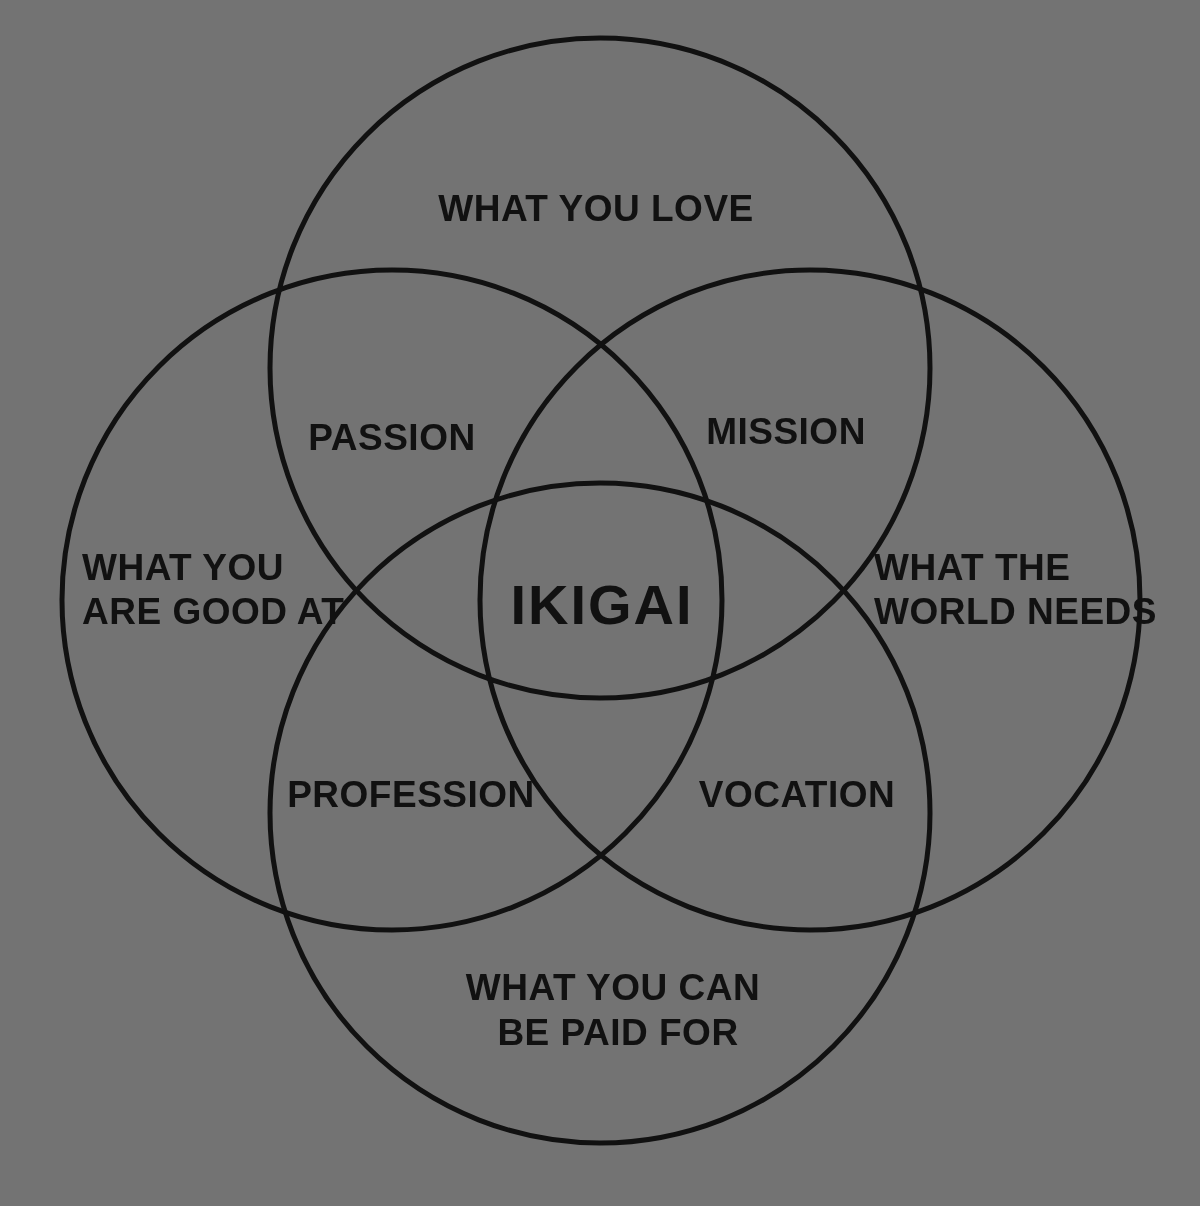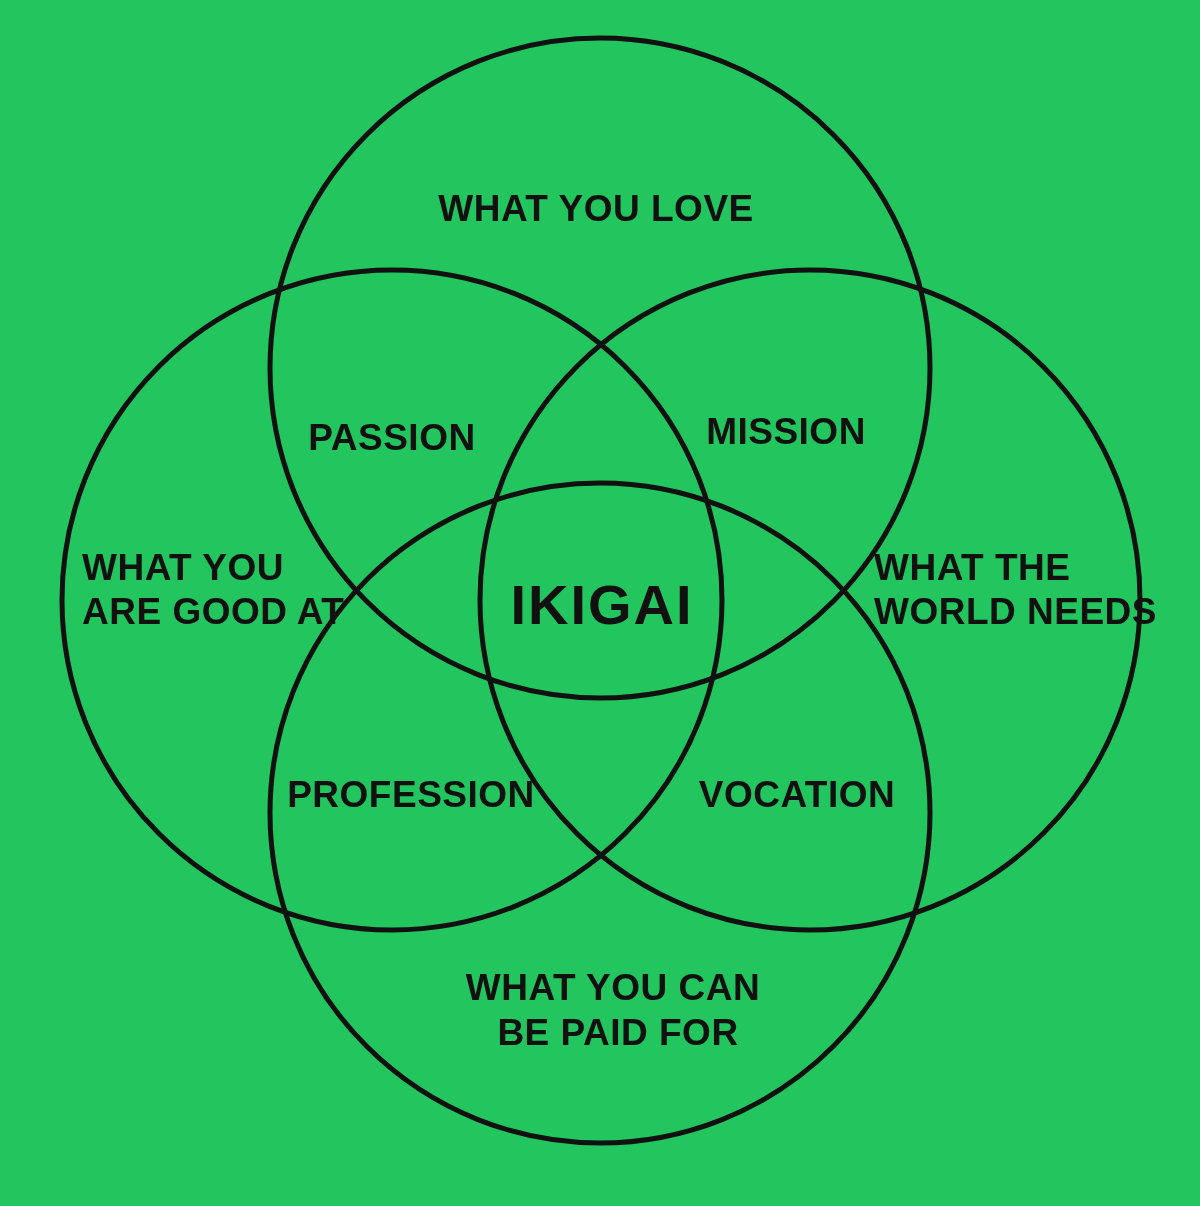--- a/index.html
+++ b/index.html
@@ -7,21 +7,21 @@
     padding: 0;
     background: #ffffff;
     width: 1200px;
     height: 1206px;
     overflow: hidden;
   }
   .stage {
     position: relative;
     width: 1200px;
     height: 1206px;
-    background: #22c55e;
+    background: #737373;
   }
   svg { display: block; }
   .venn-circle {
     fill: none;
     stroke: #111111;
     stroke-width: 5;
   }
   .lbl {
     font-family: "Liberation Sans", sans-serif;
     font-weight: 700;

